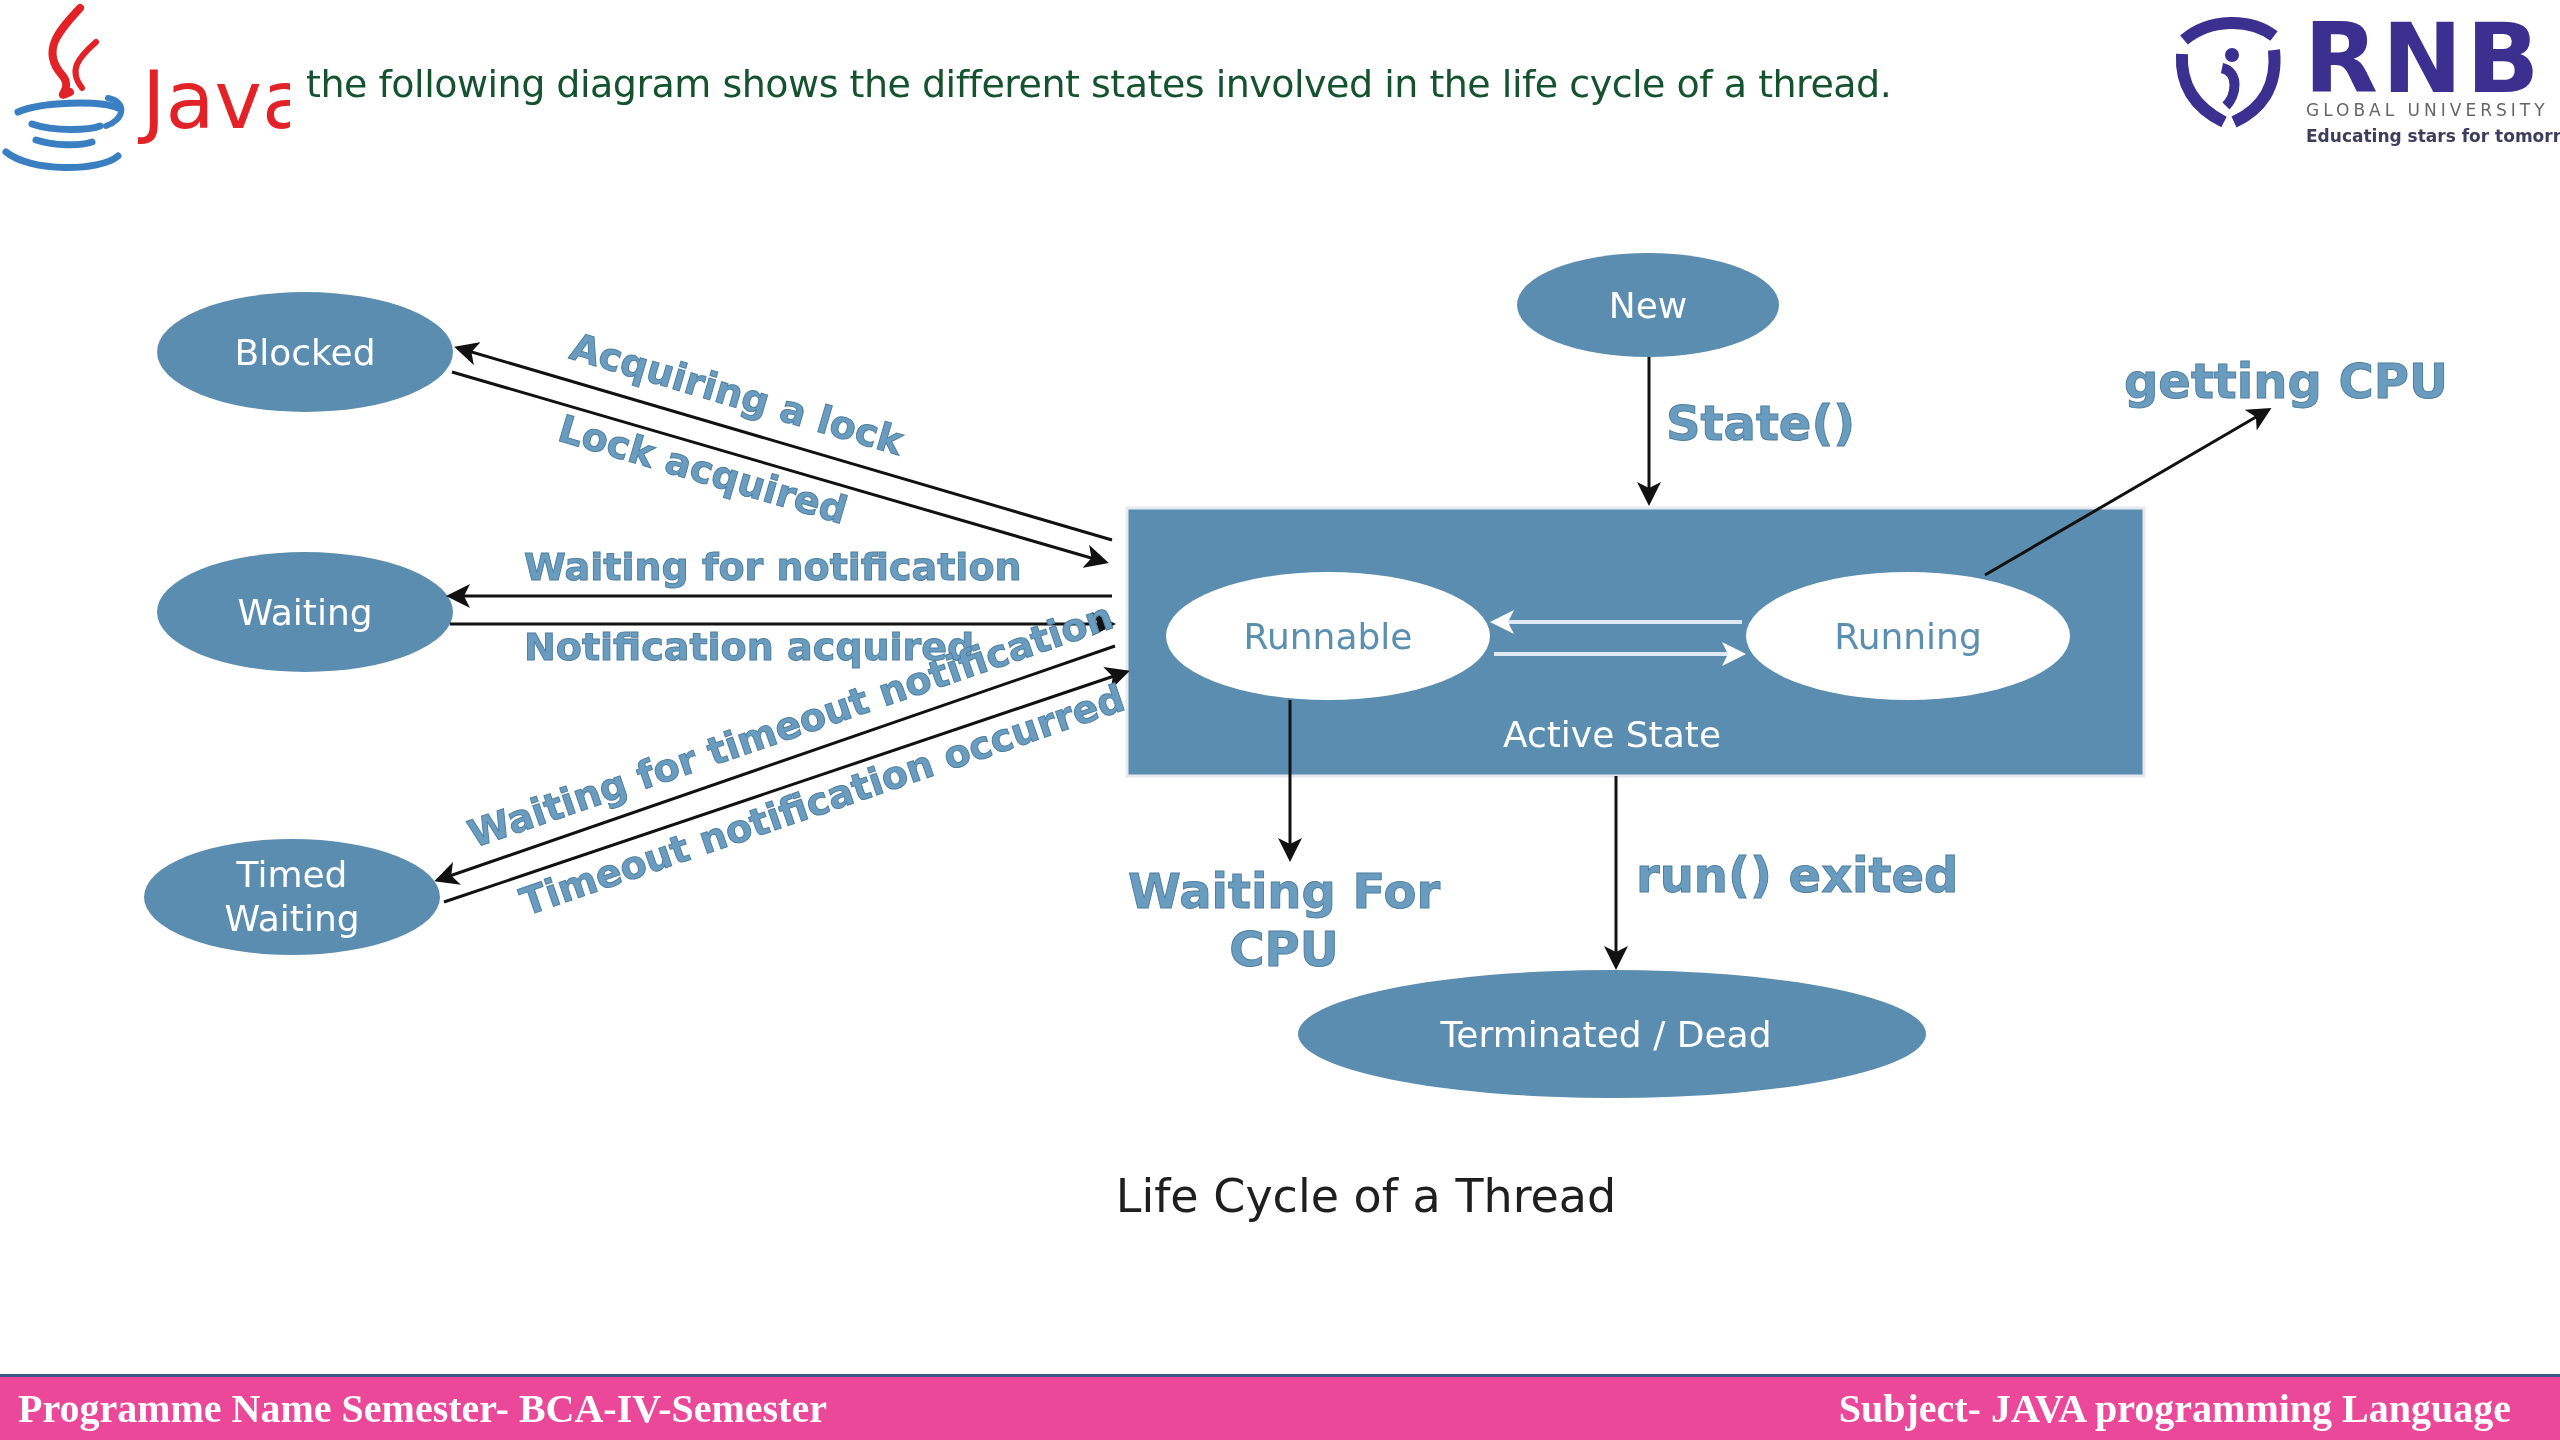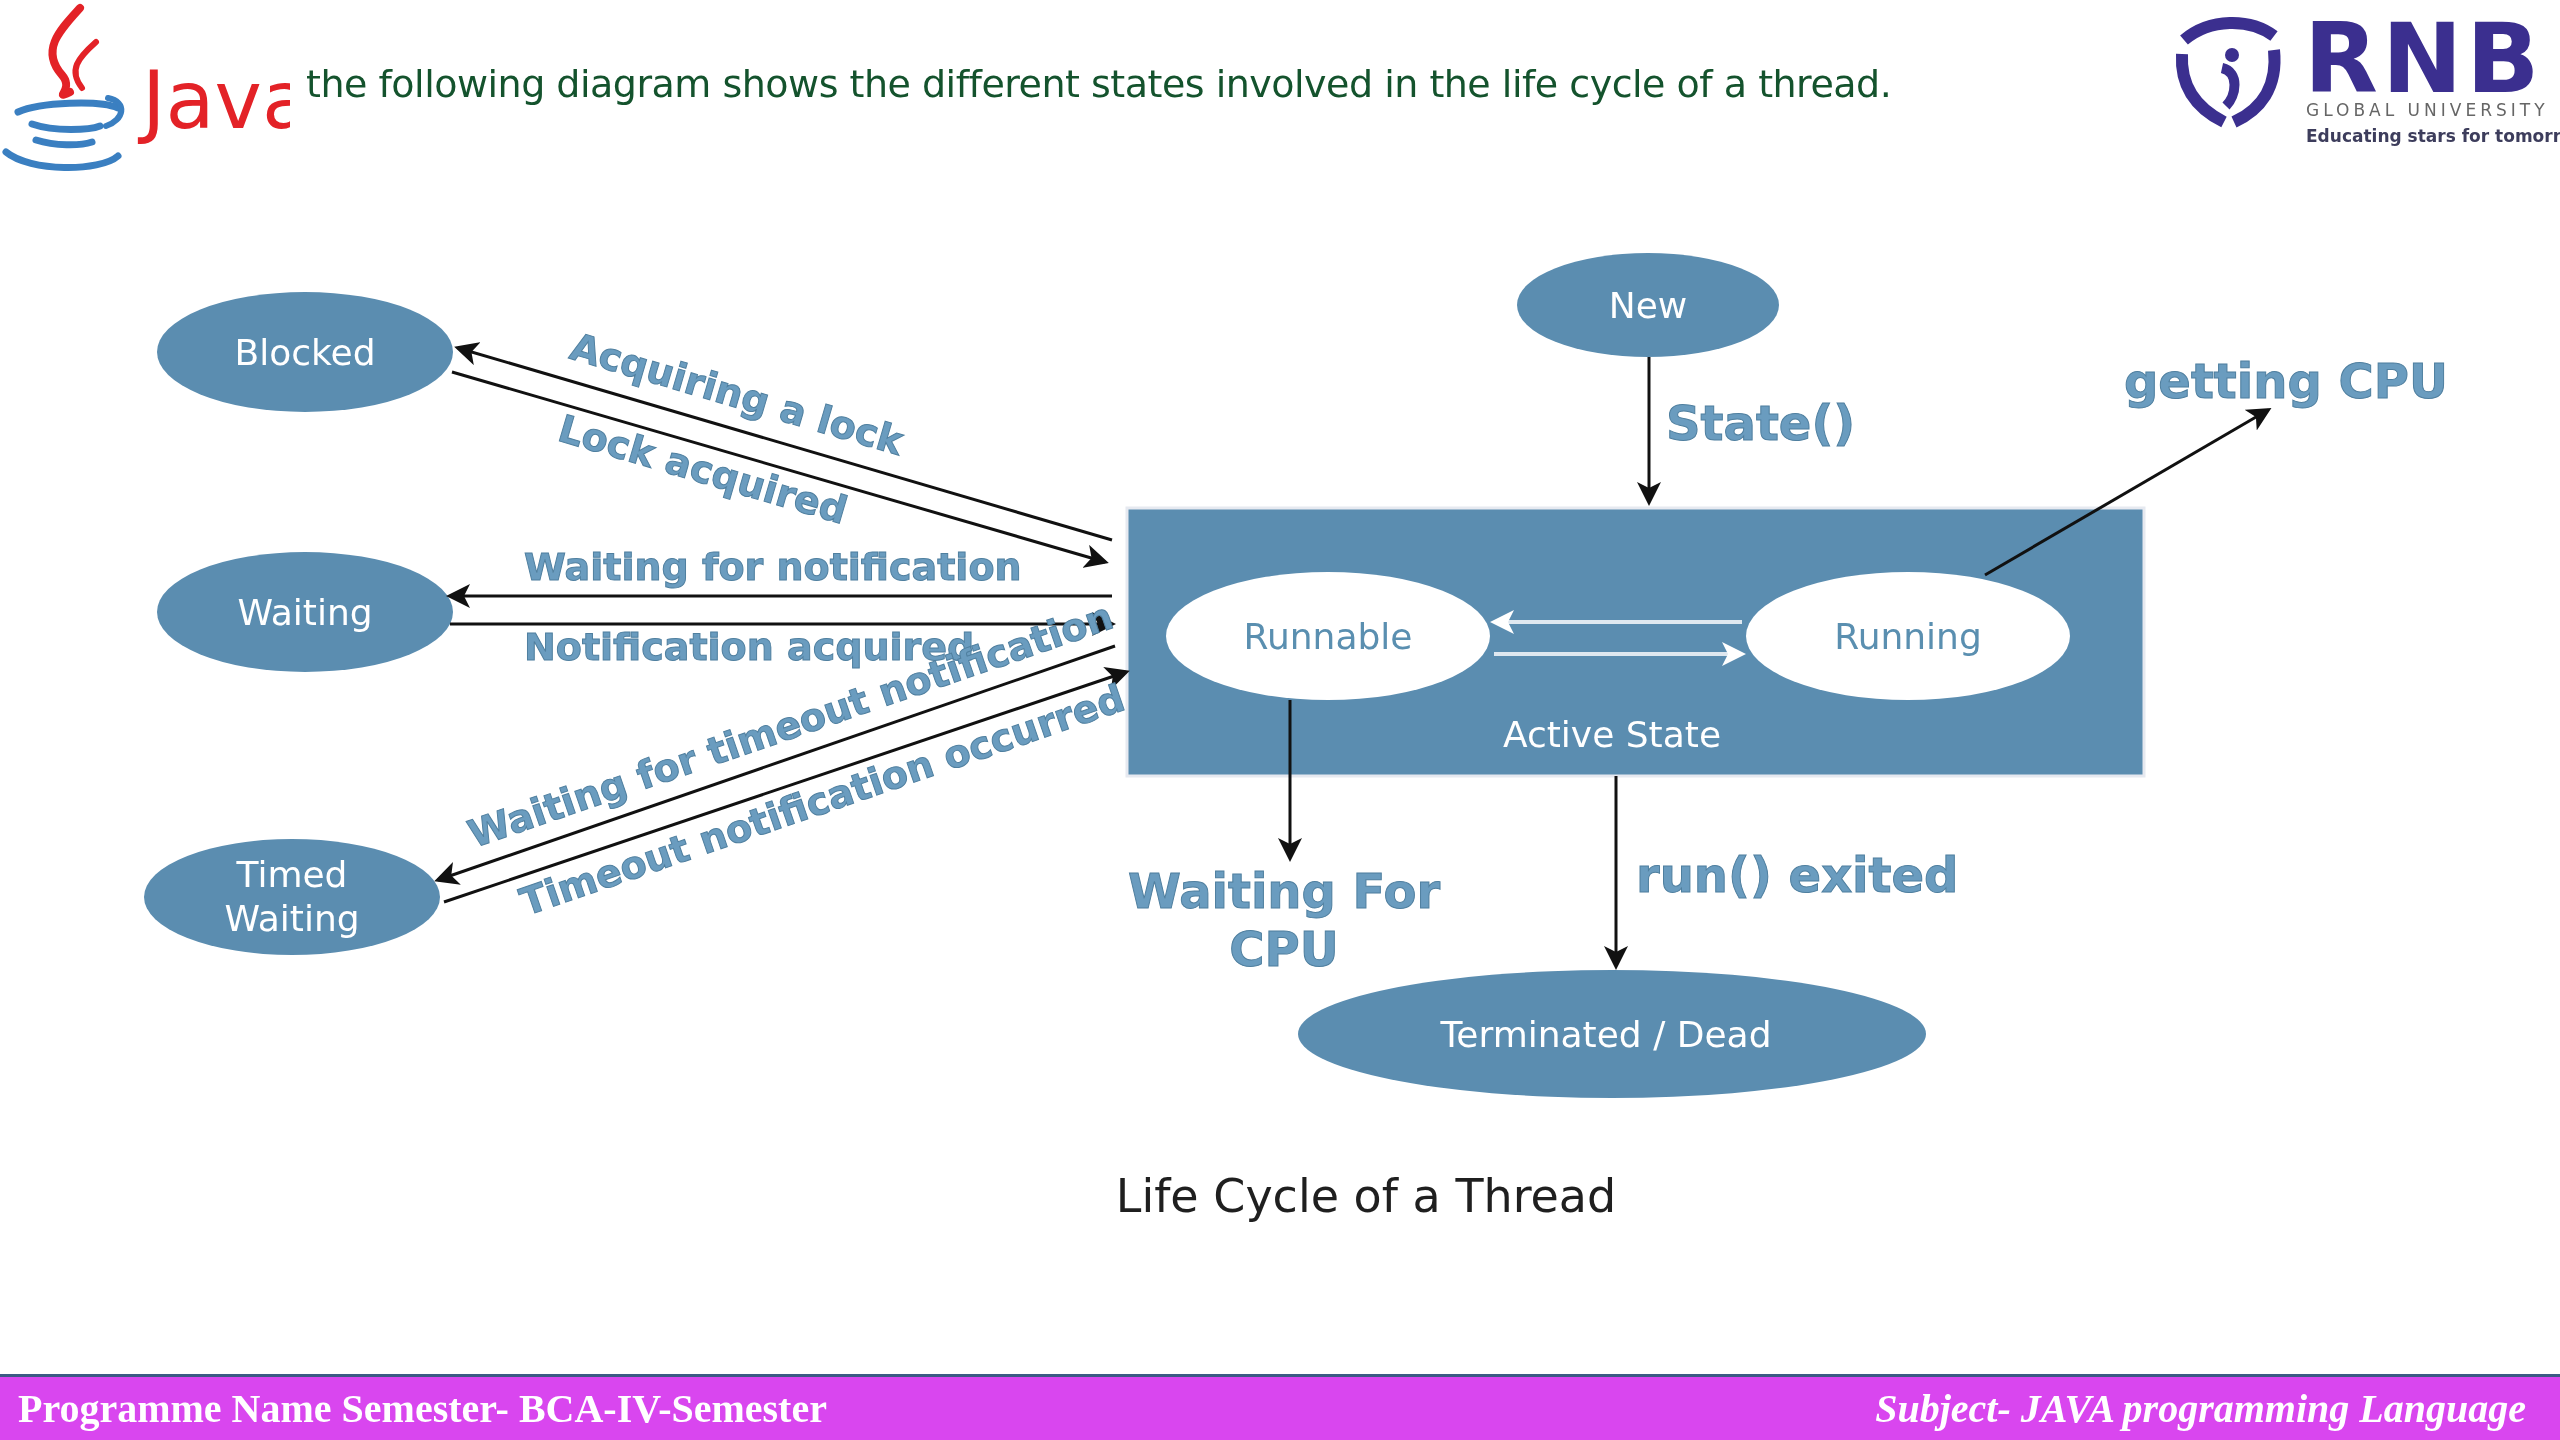--- a/index.html
+++ b/index.html
@@ -7,28 +7,28 @@
   .header-text {
     position: absolute; left: 306px; top: 62px;
     font-family: "DejaVu Sans", sans-serif; font-size: 38px; color: #14532d;
     letter-spacing: -0.5px; white-space: nowrap;
   }
   .java-logo { position: absolute; left: 0; top: 0; width: 290px; height: 180px; }
   .rnb-logo { position: absolute; left: 2170px; top: 10px; width: 390px; height: 150px; }
   .diagram { position: absolute; left: 0; top: 0; width: 2560px; height: 1440px; }
   .footer {
     position: absolute; left: 0; top: 1374px; width: 2560px; height: 66px;
-    background: #d946ef; border-top: 3px solid #3c5a84; box-sizing: border-box;
+    background: #ec4899; border-top: 3px solid #3c5a84; box-sizing: border-box;
   }
   .footer-left, .footer-right {
     position: absolute; top: 8px; font-family: "Liberation Serif", serif;
     font-weight: bold; font-size: 40px; color: #ffffff; white-space: nowrap;
   }
   .footer-left { left: 18px; }
-  .footer-right { right: 34px; font-style: italic; }
+  .footer-right { right: 49px; }
   svg text { font-family: "DejaVu Sans", sans-serif; }
   .node-label { fill: #ffffff; font-size: 36px; text-anchor: middle; dominant-baseline: central; }
   .inner-label { fill: #5a8fb0; font-size: 36px; text-anchor: middle; dominant-baseline: central; }
   .edge-label { fill: #6a9cbf; font-size: 38px; font-weight: bold; stroke: #4f7f9f; stroke-width: 1px; }
   .edge-label-big { fill: #6a9cbf; font-size: 48px; font-weight: bold; stroke: #4f7f9f; stroke-width: 1px; }
   .caption { fill: #1f1f1f; font-size: 46px; text-anchor: middle; }
 </style>
 </head>
 <body>
 

